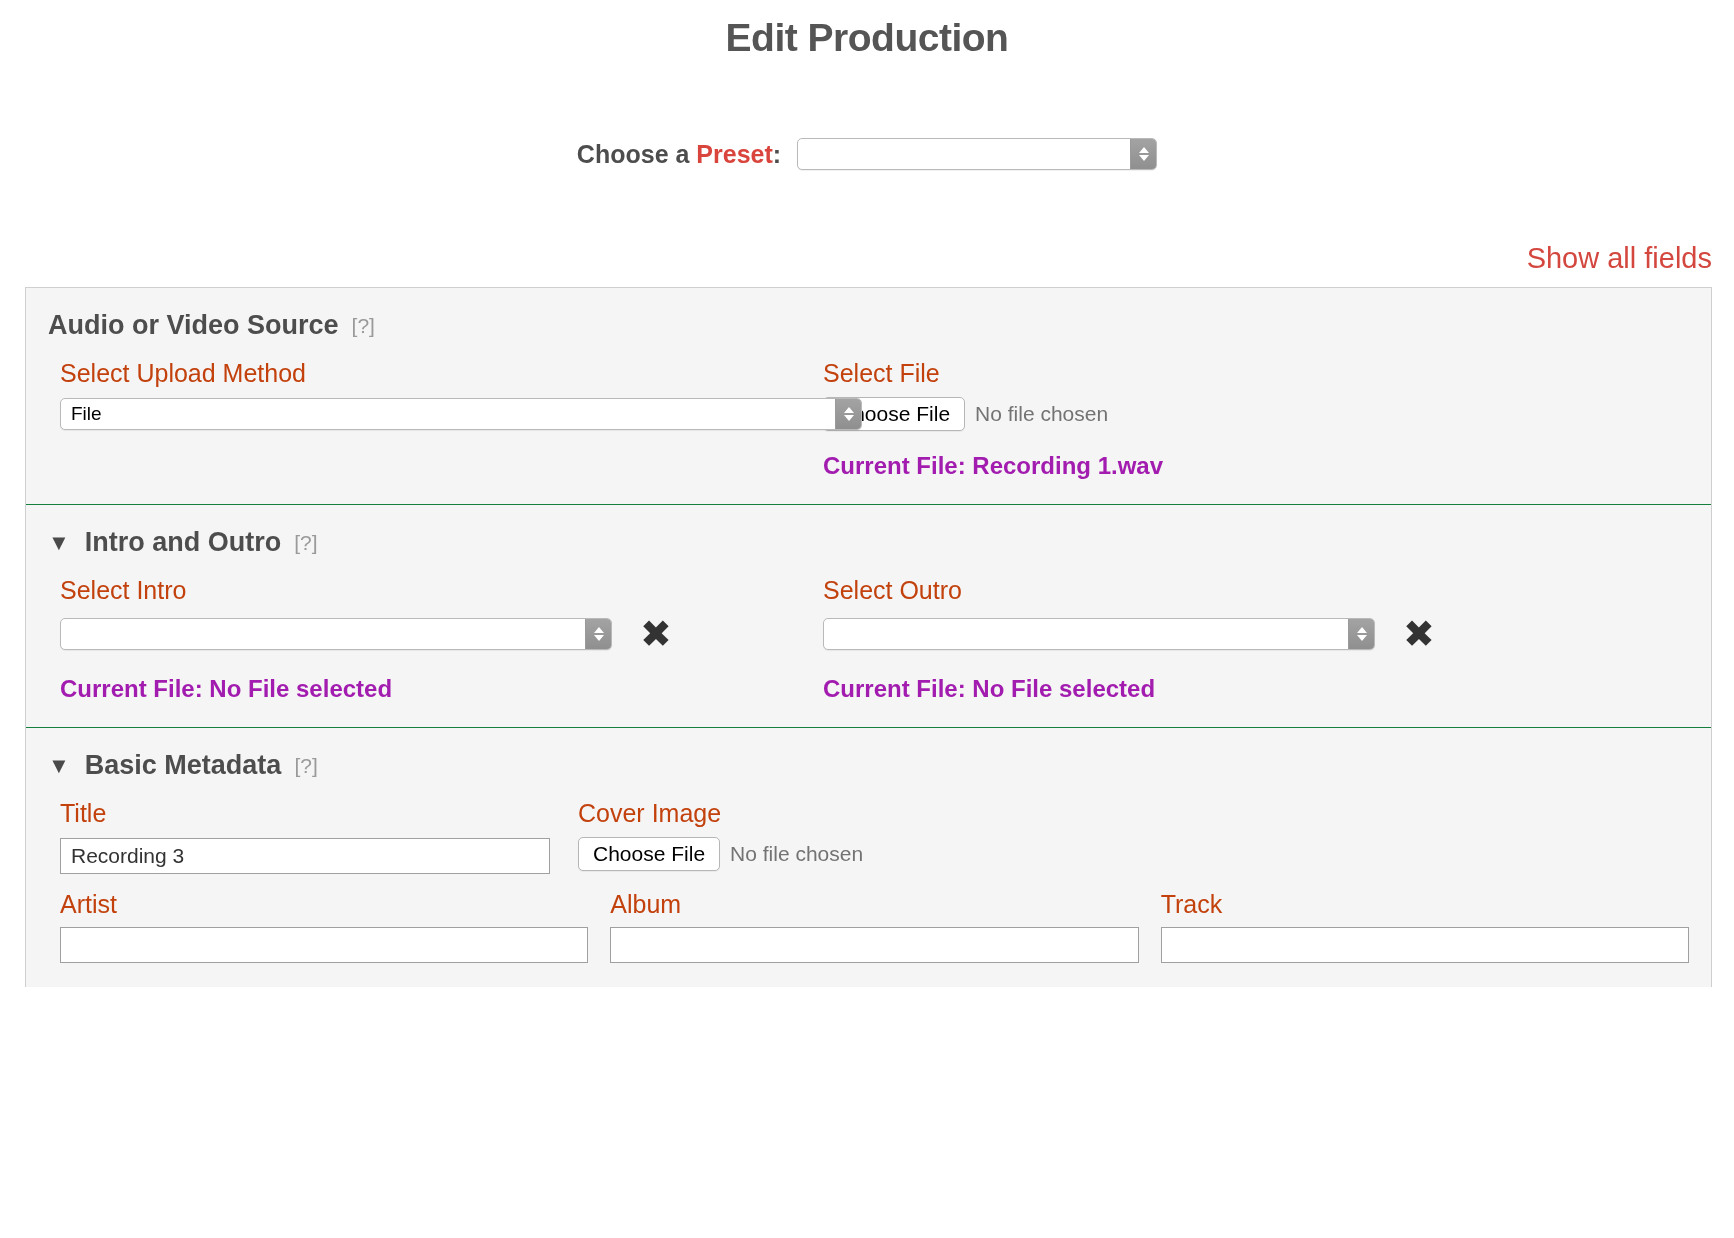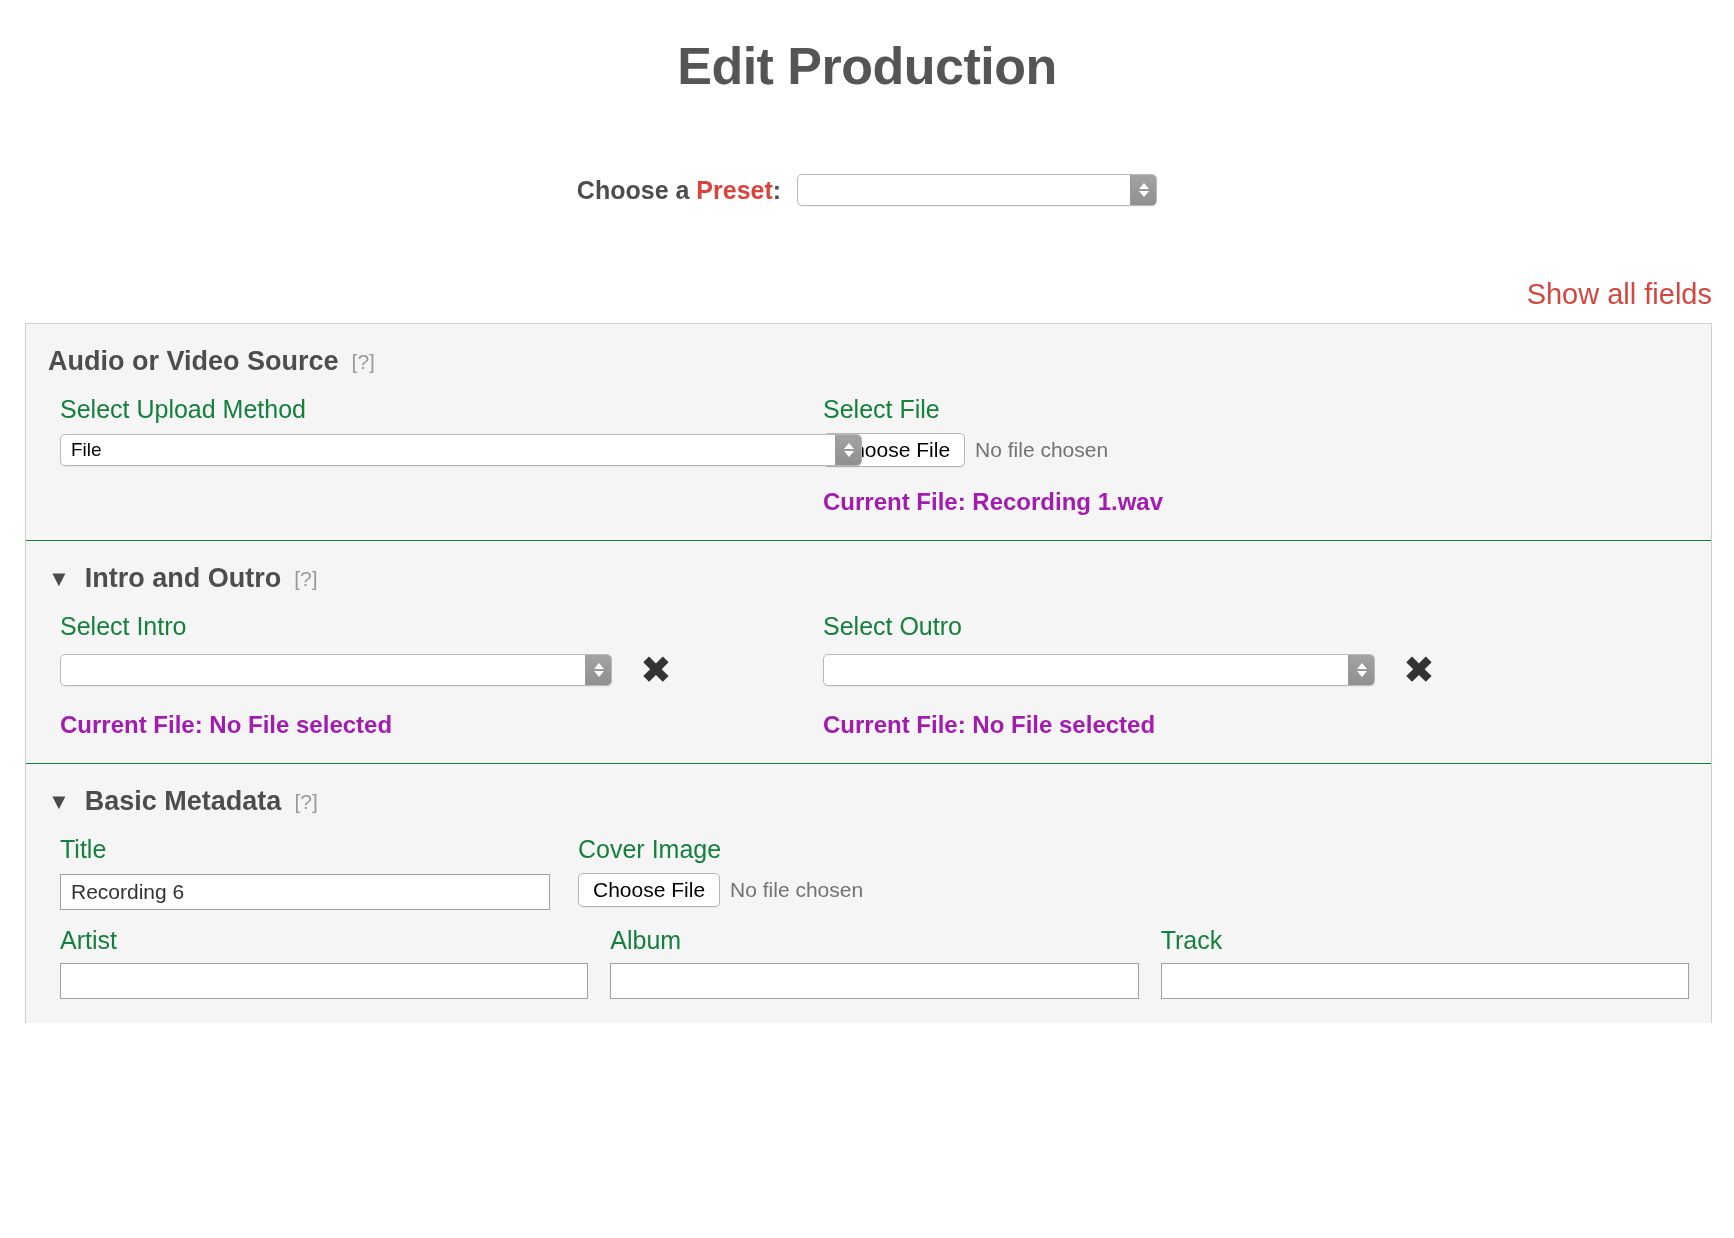--- a/index.html
+++ b/index.html
@@ -8,25 +8,25 @@
     width: 1734px; height: 1238px;
     background: #ffffff;
     font-family: "Liberation Sans", sans-serif;
     -webkit-font-smoothing: antialiased;
   }
   .page { position: relative; width: 1734px; height: 1238px; overflow: hidden; }
 
   
   .page-title {
     text-align: center;
-    font-size: 52px;
+    font-size: 39px;
     font-weight: bold;
     color: #555555;
     letter-spacing: -0.5px;
-    padding-top: 36px;
+    padding-top: 16px;
     margin: 0;
   }
 
   
   .preset-row {
     display: flex;
     align-items: center;
     justify-content: center;
     margin-top: 78px;
     gap: 16px;
@@ -134,21 +134,21 @@
   .cols {
     display: flex;
     padding: 0 22px 0 34px;
   }
   .col { }
   .col-left  { width: 735px; }
   .col-right { flex: 1; padding-left: 28px; }
 
   .fld-label {
     font-size: 25px;
-    color: #15803d;
+    color: #c2410c;
     margin-bottom: 10px;
     white-space: nowrap;
   }
 
   .upload-select { width: 802px; }
   .row-flex { display: flex; align-items: center; gap: 28px; }
 
   .filebtn-row {
     display: flex;
     align-items: center;
@@ -315,21 +315,21 @@
     <div class="section">
       <div class="section-head">
         <span class="tri">▼</span>
         <span class="section-title">Basic Metadata</span>
         <span class="help">[?]</span>
       </div>
 
       <div class="meta-row1">
         <div class="meta-title-col">
           <div class="fld-label">Title</div>
-          <div class="txt">Recording 6</div>
+          <div class="txt">Recording 3</div>
         </div>
         <div class="meta-cover-col">
           <div class="fld-label">Cover Image</div>
           <div class="filebtn-row">
             <button class="choose-file">Choose File</button>
             <span class="nofile">No file chosen</span>
           </div>
         </div>
       </div>
 

